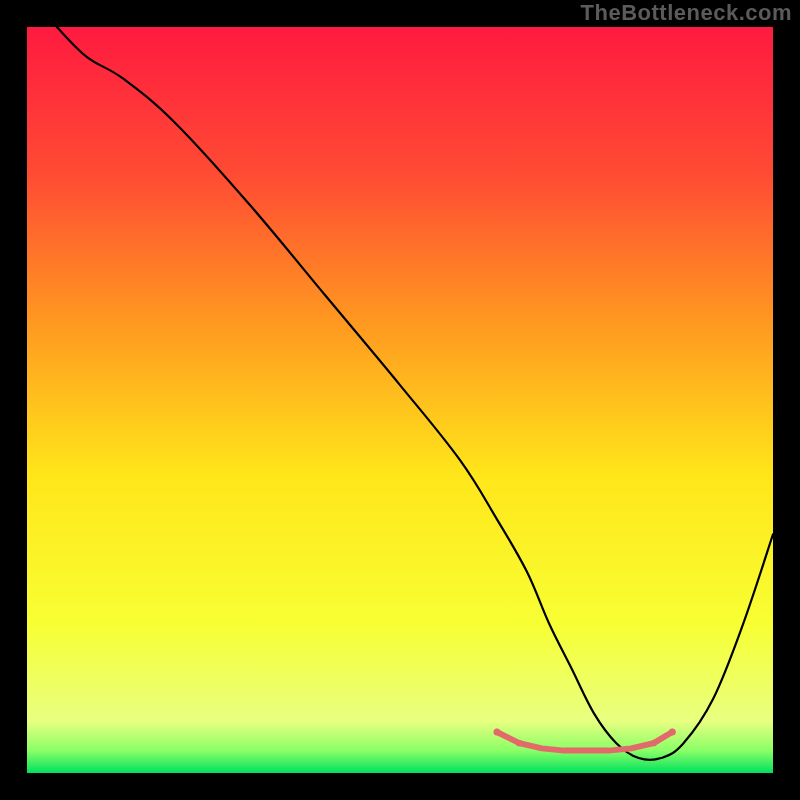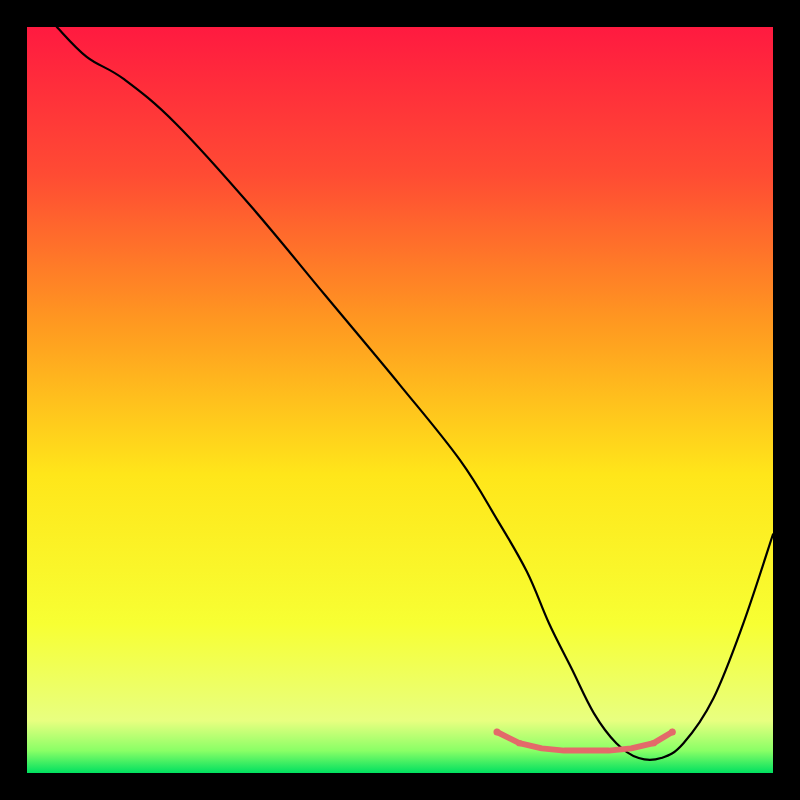--- a/index.html
+++ b/index.html
@@ -34,20 +34,21 @@
     height: 746px;
   }
   .plot svg {
     display: block;
   }
 </style>
 </head>
 <body>
 
 <div class="outer">
+  <div class="watermark">TheBottleneck.com</div>
 
   <div class="plot">
     <svg id="chart-svg" width="746" height="746" viewBox="0 0 746 746" preserveAspectRatio="none">
       <defs>
         <linearGradient id="bg-grad" x1="0" y1="0" x2="0" y2="1">
             <stop offset="0%" stop-color="#ff1a40"></stop>
             <stop offset="20%" stop-color="#ff4c33"></stop>
             <stop offset="40%" stop-color="#ff9a20"></stop>
             <stop offset="60%" stop-color="#ffe61a"></stop>
             <stop offset="80%" stop-color="#f7ff33"></stop>

